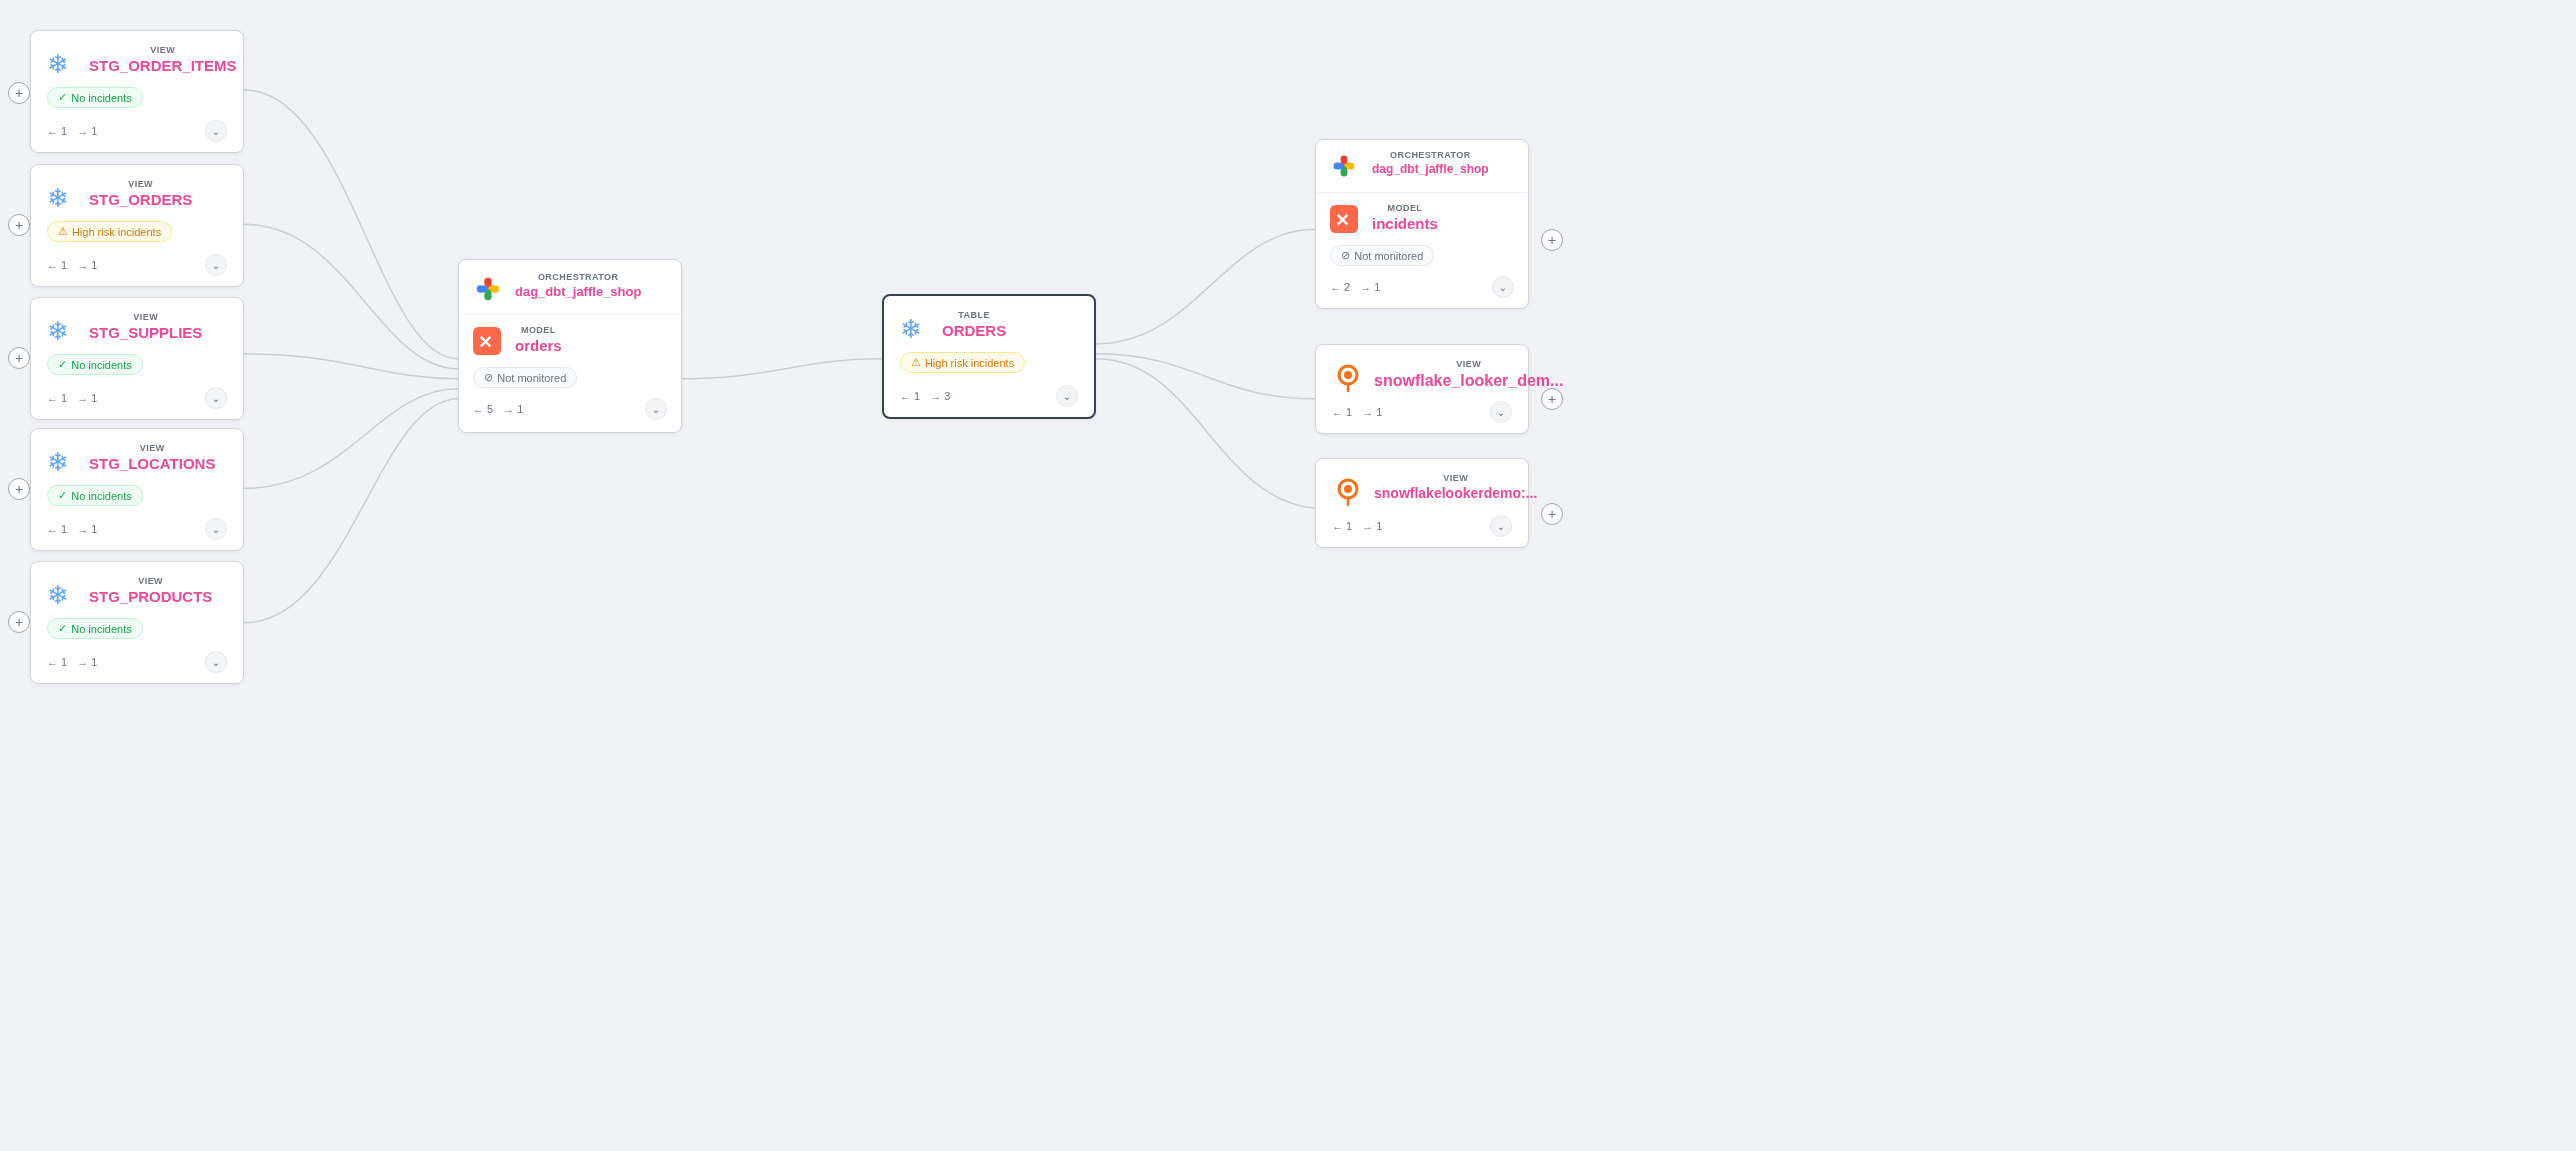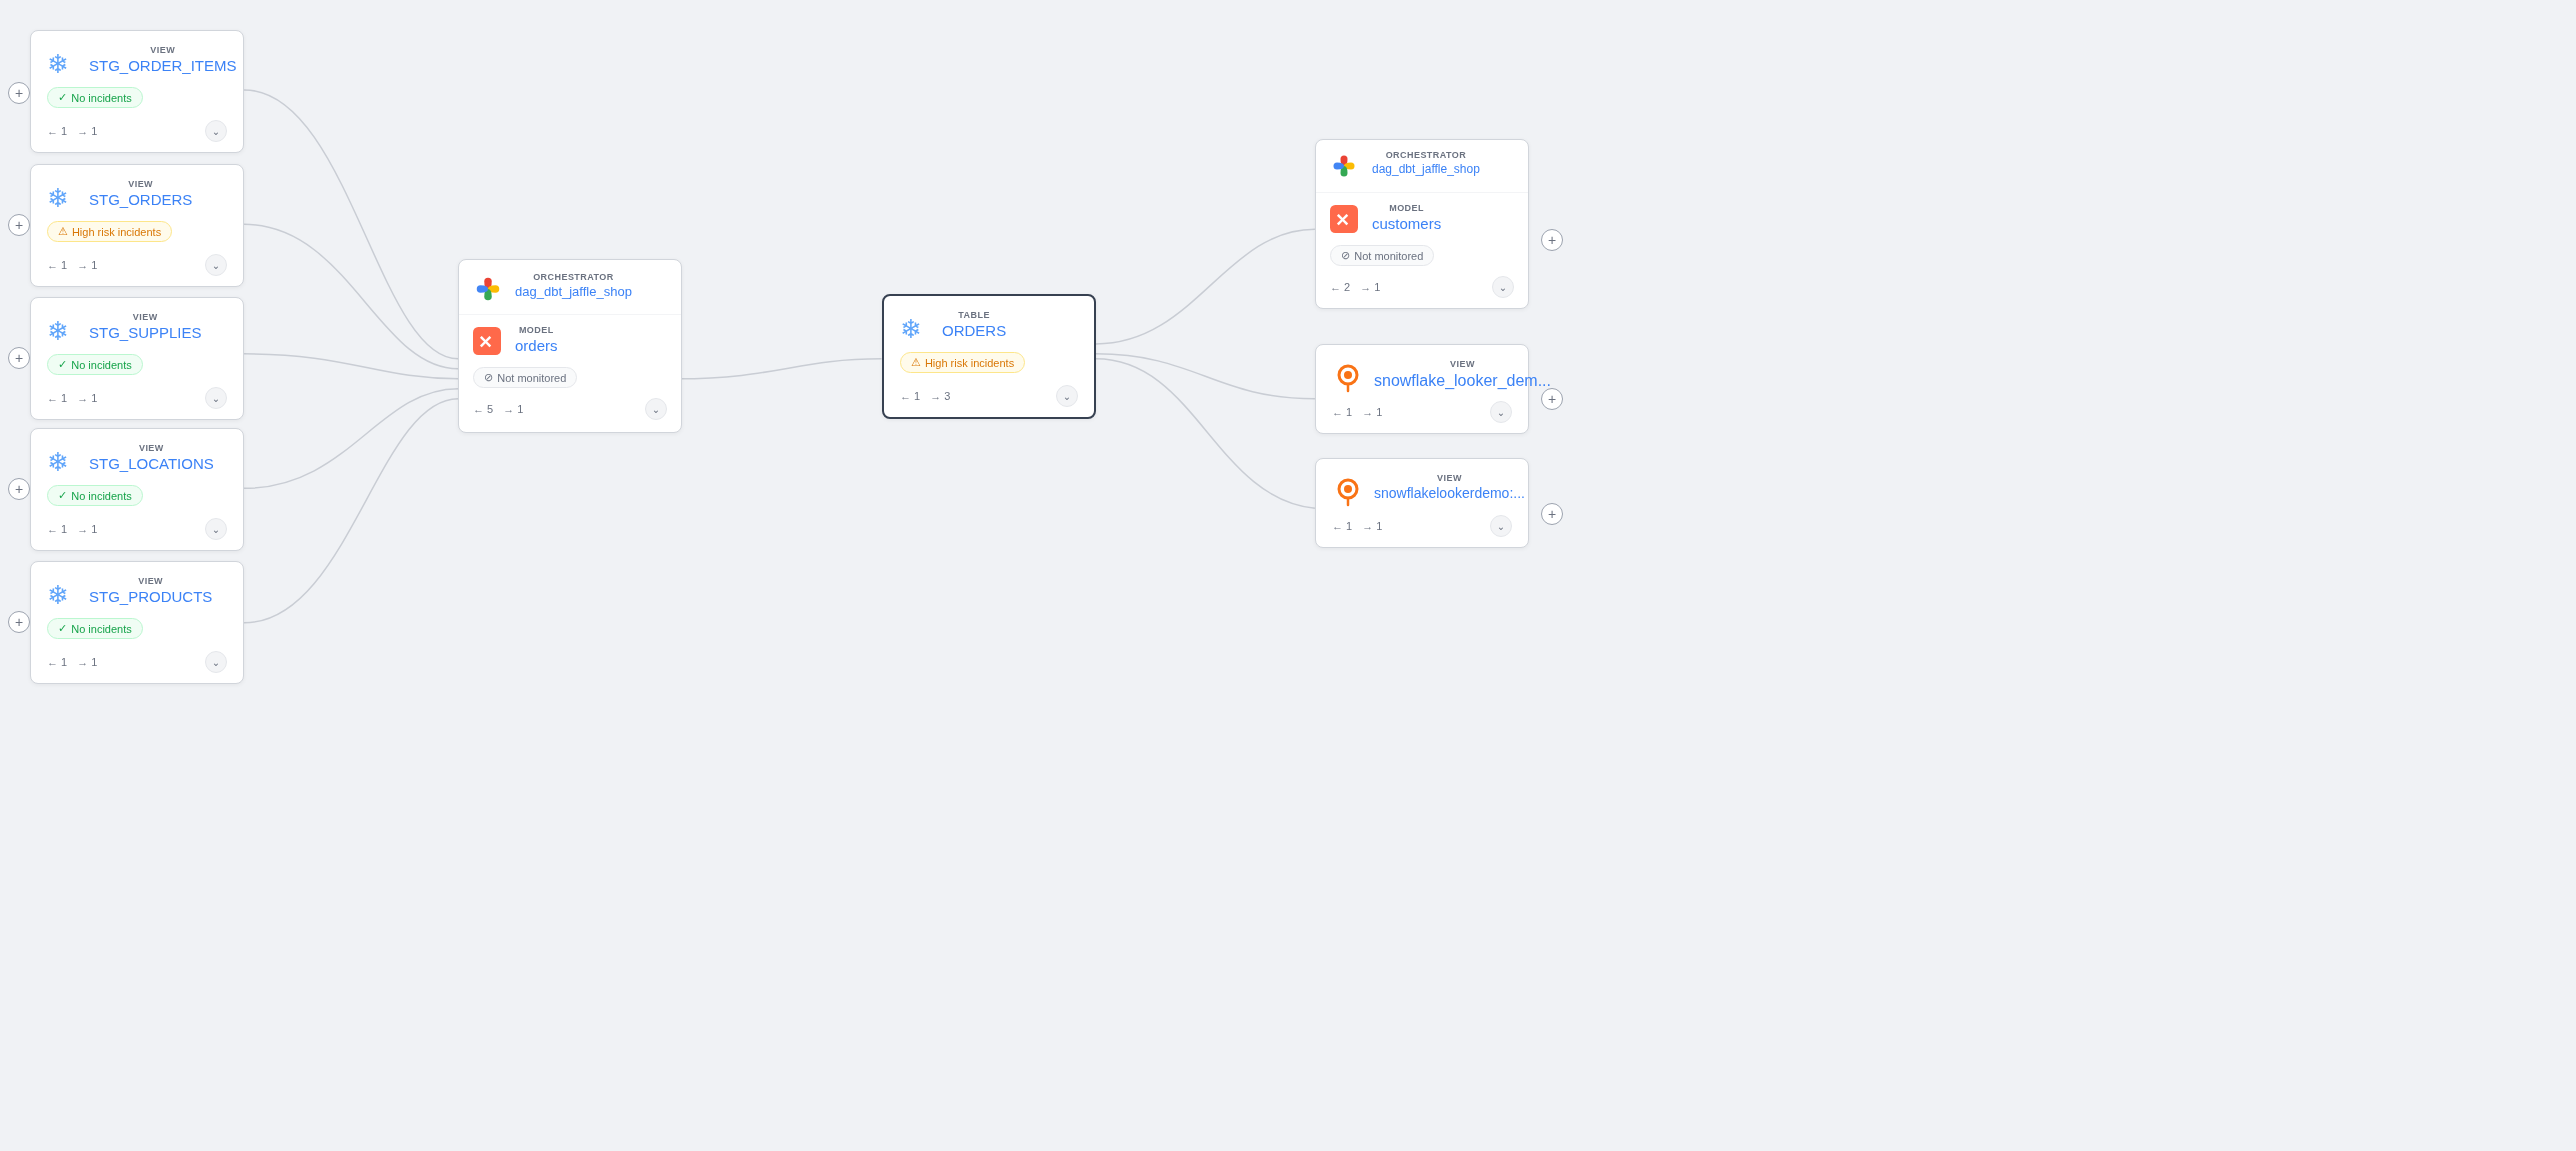--- a/index.html
+++ b/index.html
@@ -56,22 +56,22 @@
     .node-type {
       font-size: 9px;
       font-weight: 600;
       color: #6b7280;
       text-transform: uppercase;
       letter-spacing: 0.05em;
       margin-bottom: 2px;
     }
     .node-name {
       font-size: 15px;
-      font-weight: 400;
-      color: #3b82f6;
+      font-weight: 700;
+      color: #ec4899;
       line-height: 1.2;
     }
     .node-badge {
       display: inline-flex;
       align-items: center;
       gap: 4px;
       border-radius: 20px;
       padding: 3px 10px;
       font-size: 11px;
       font-weight: 500;
@@ -390,21 +390,21 @@
   <div style="padding:10px 14px 10px;">
     <div class="node-header" style="margin-bottom:8px;">
       <div class="node-icon">
         <svg viewBox="0 0 32 32" width="28" height="28">
           <rect width="32" height="32" rx="6" fill="#FF694A"></rect>
           <text x="6" y="24" font-size="20" font-weight="bold" fill="white">✕</text>
         </svg>
       </div>
       <div class="node-meta">
         <span class="node-type">MODEL</span>
-        <span class="node-name">customers</span>
+        <span class="node-name">incidents</span>
       </div>
     </div>
     <div class="node-badge badge-not-monitored" style="margin-bottom:6px;">
       <span>⊘</span>
       <span>Not monitored</span>
     </div>
     <div class="node-footer">
       <div class="node-counts">
         <span>← <span>2</span></span>
         <span>→ <span>1</span></span>

